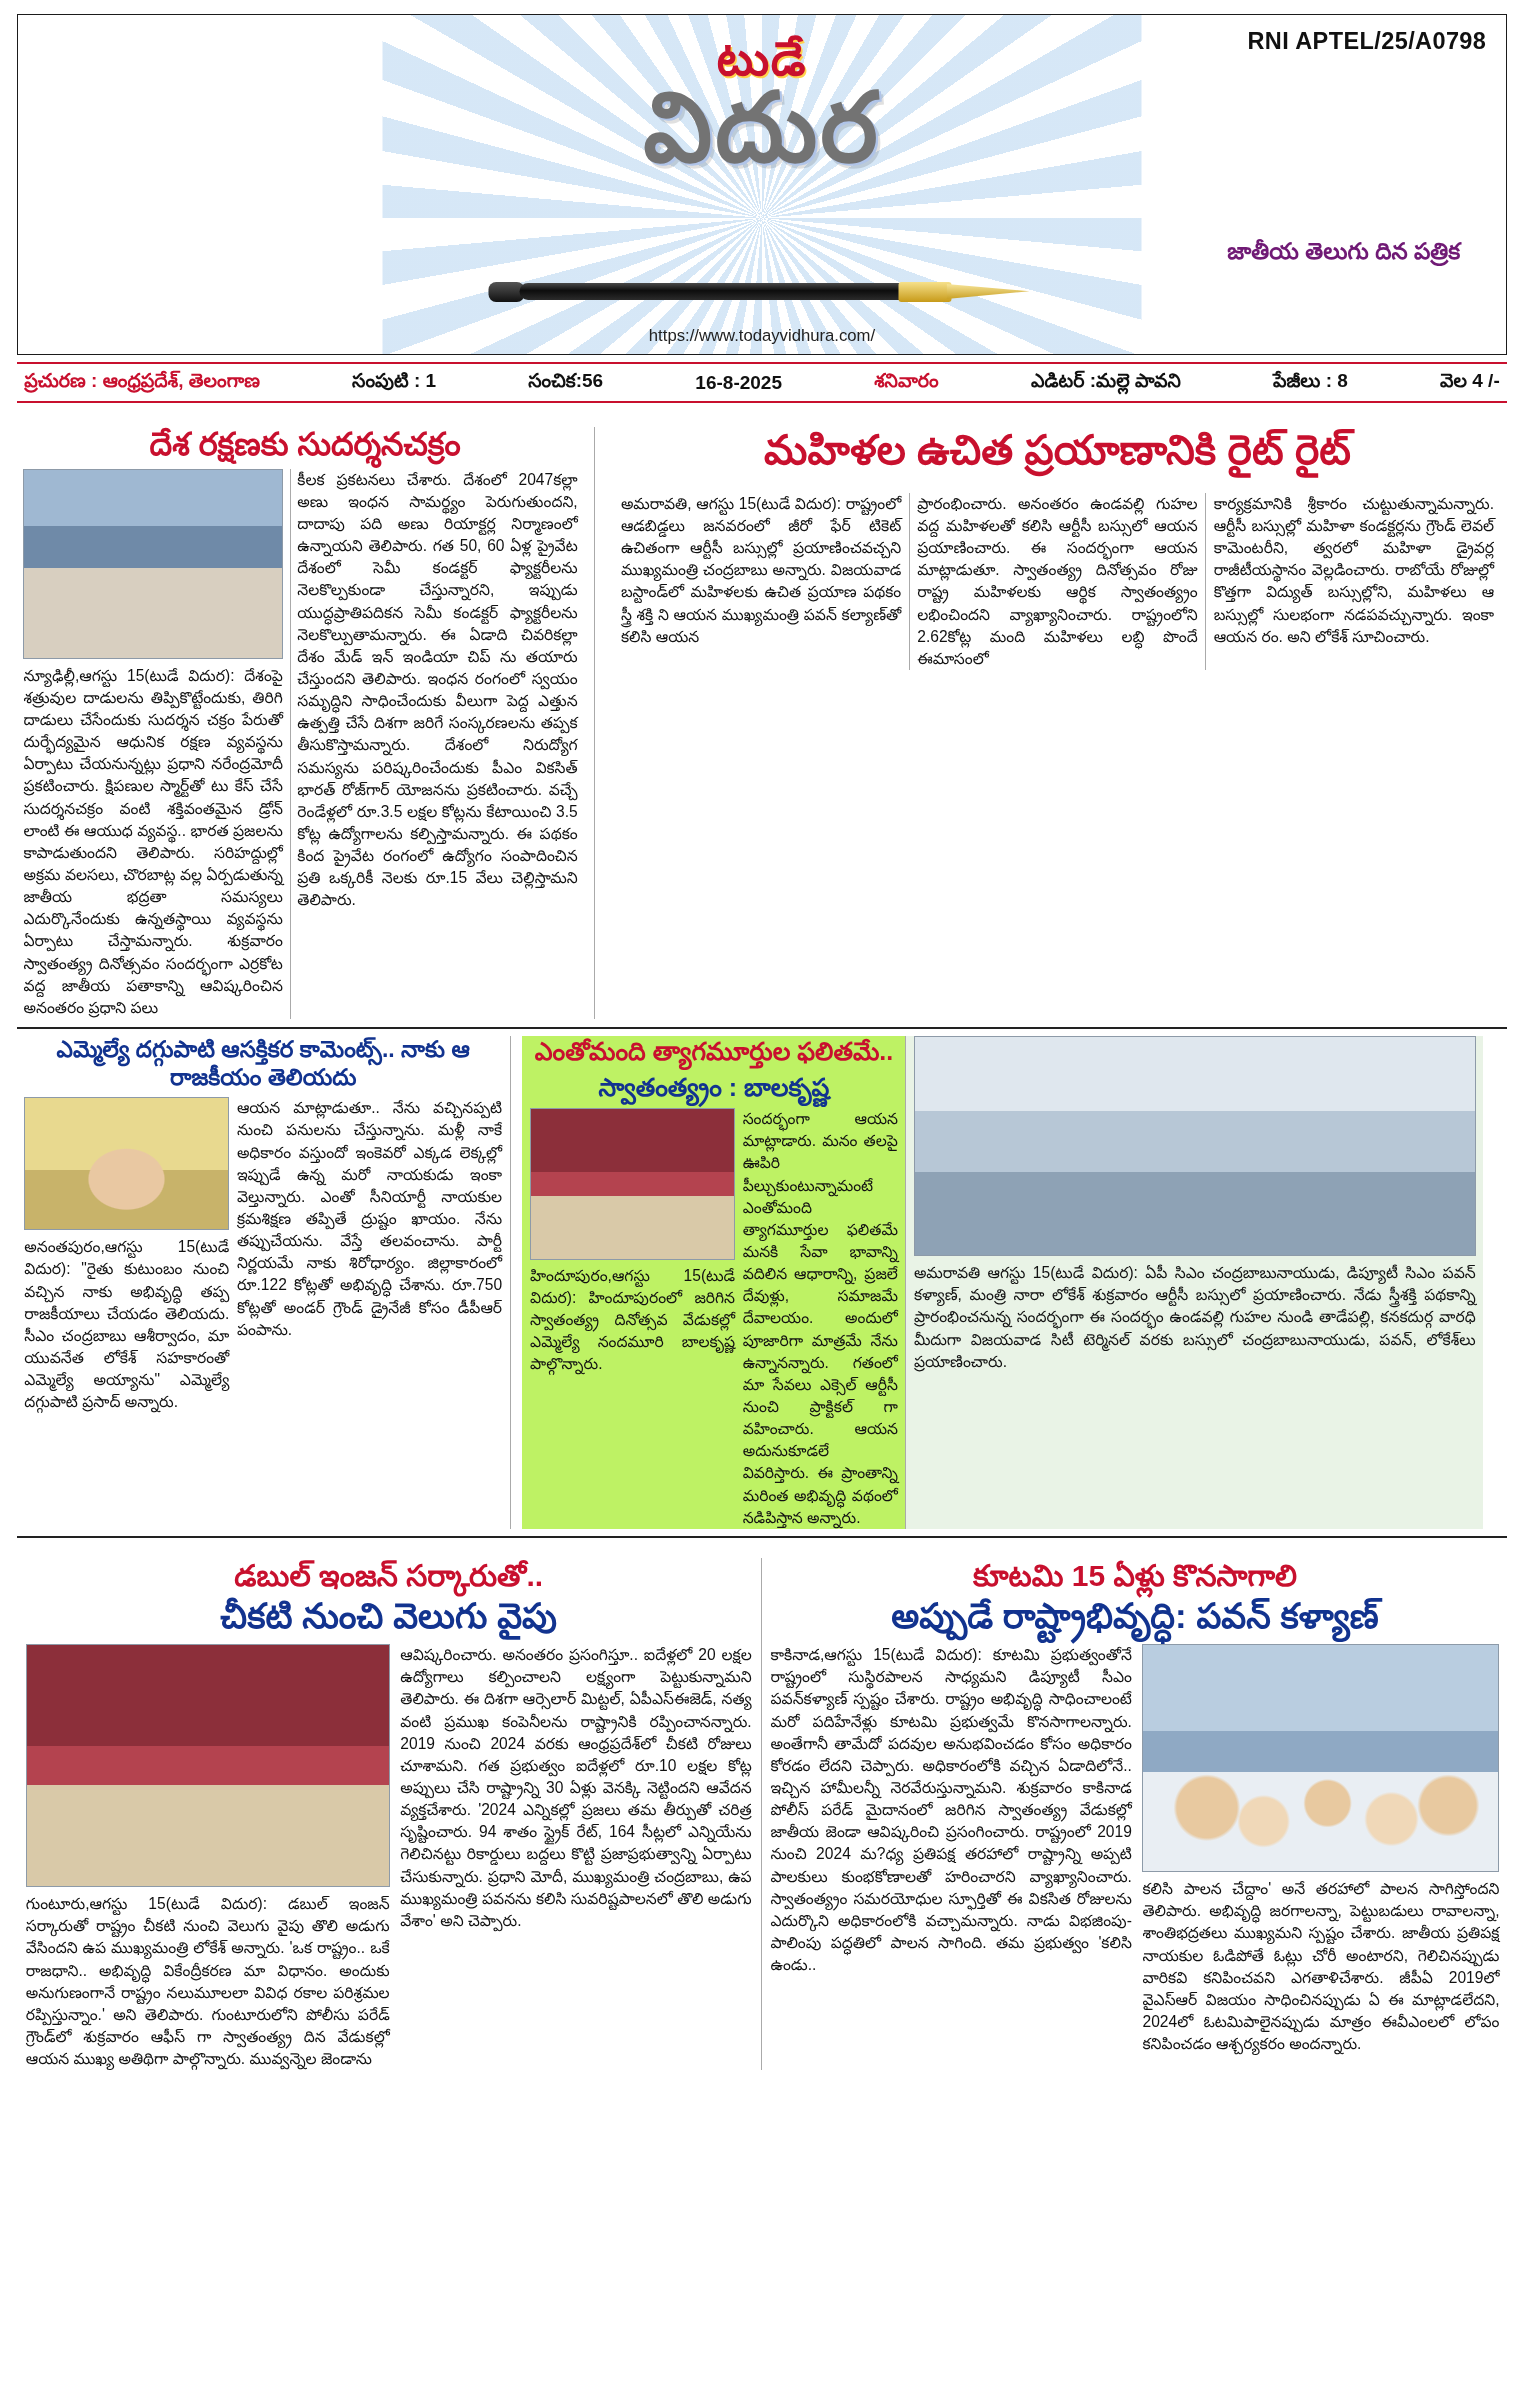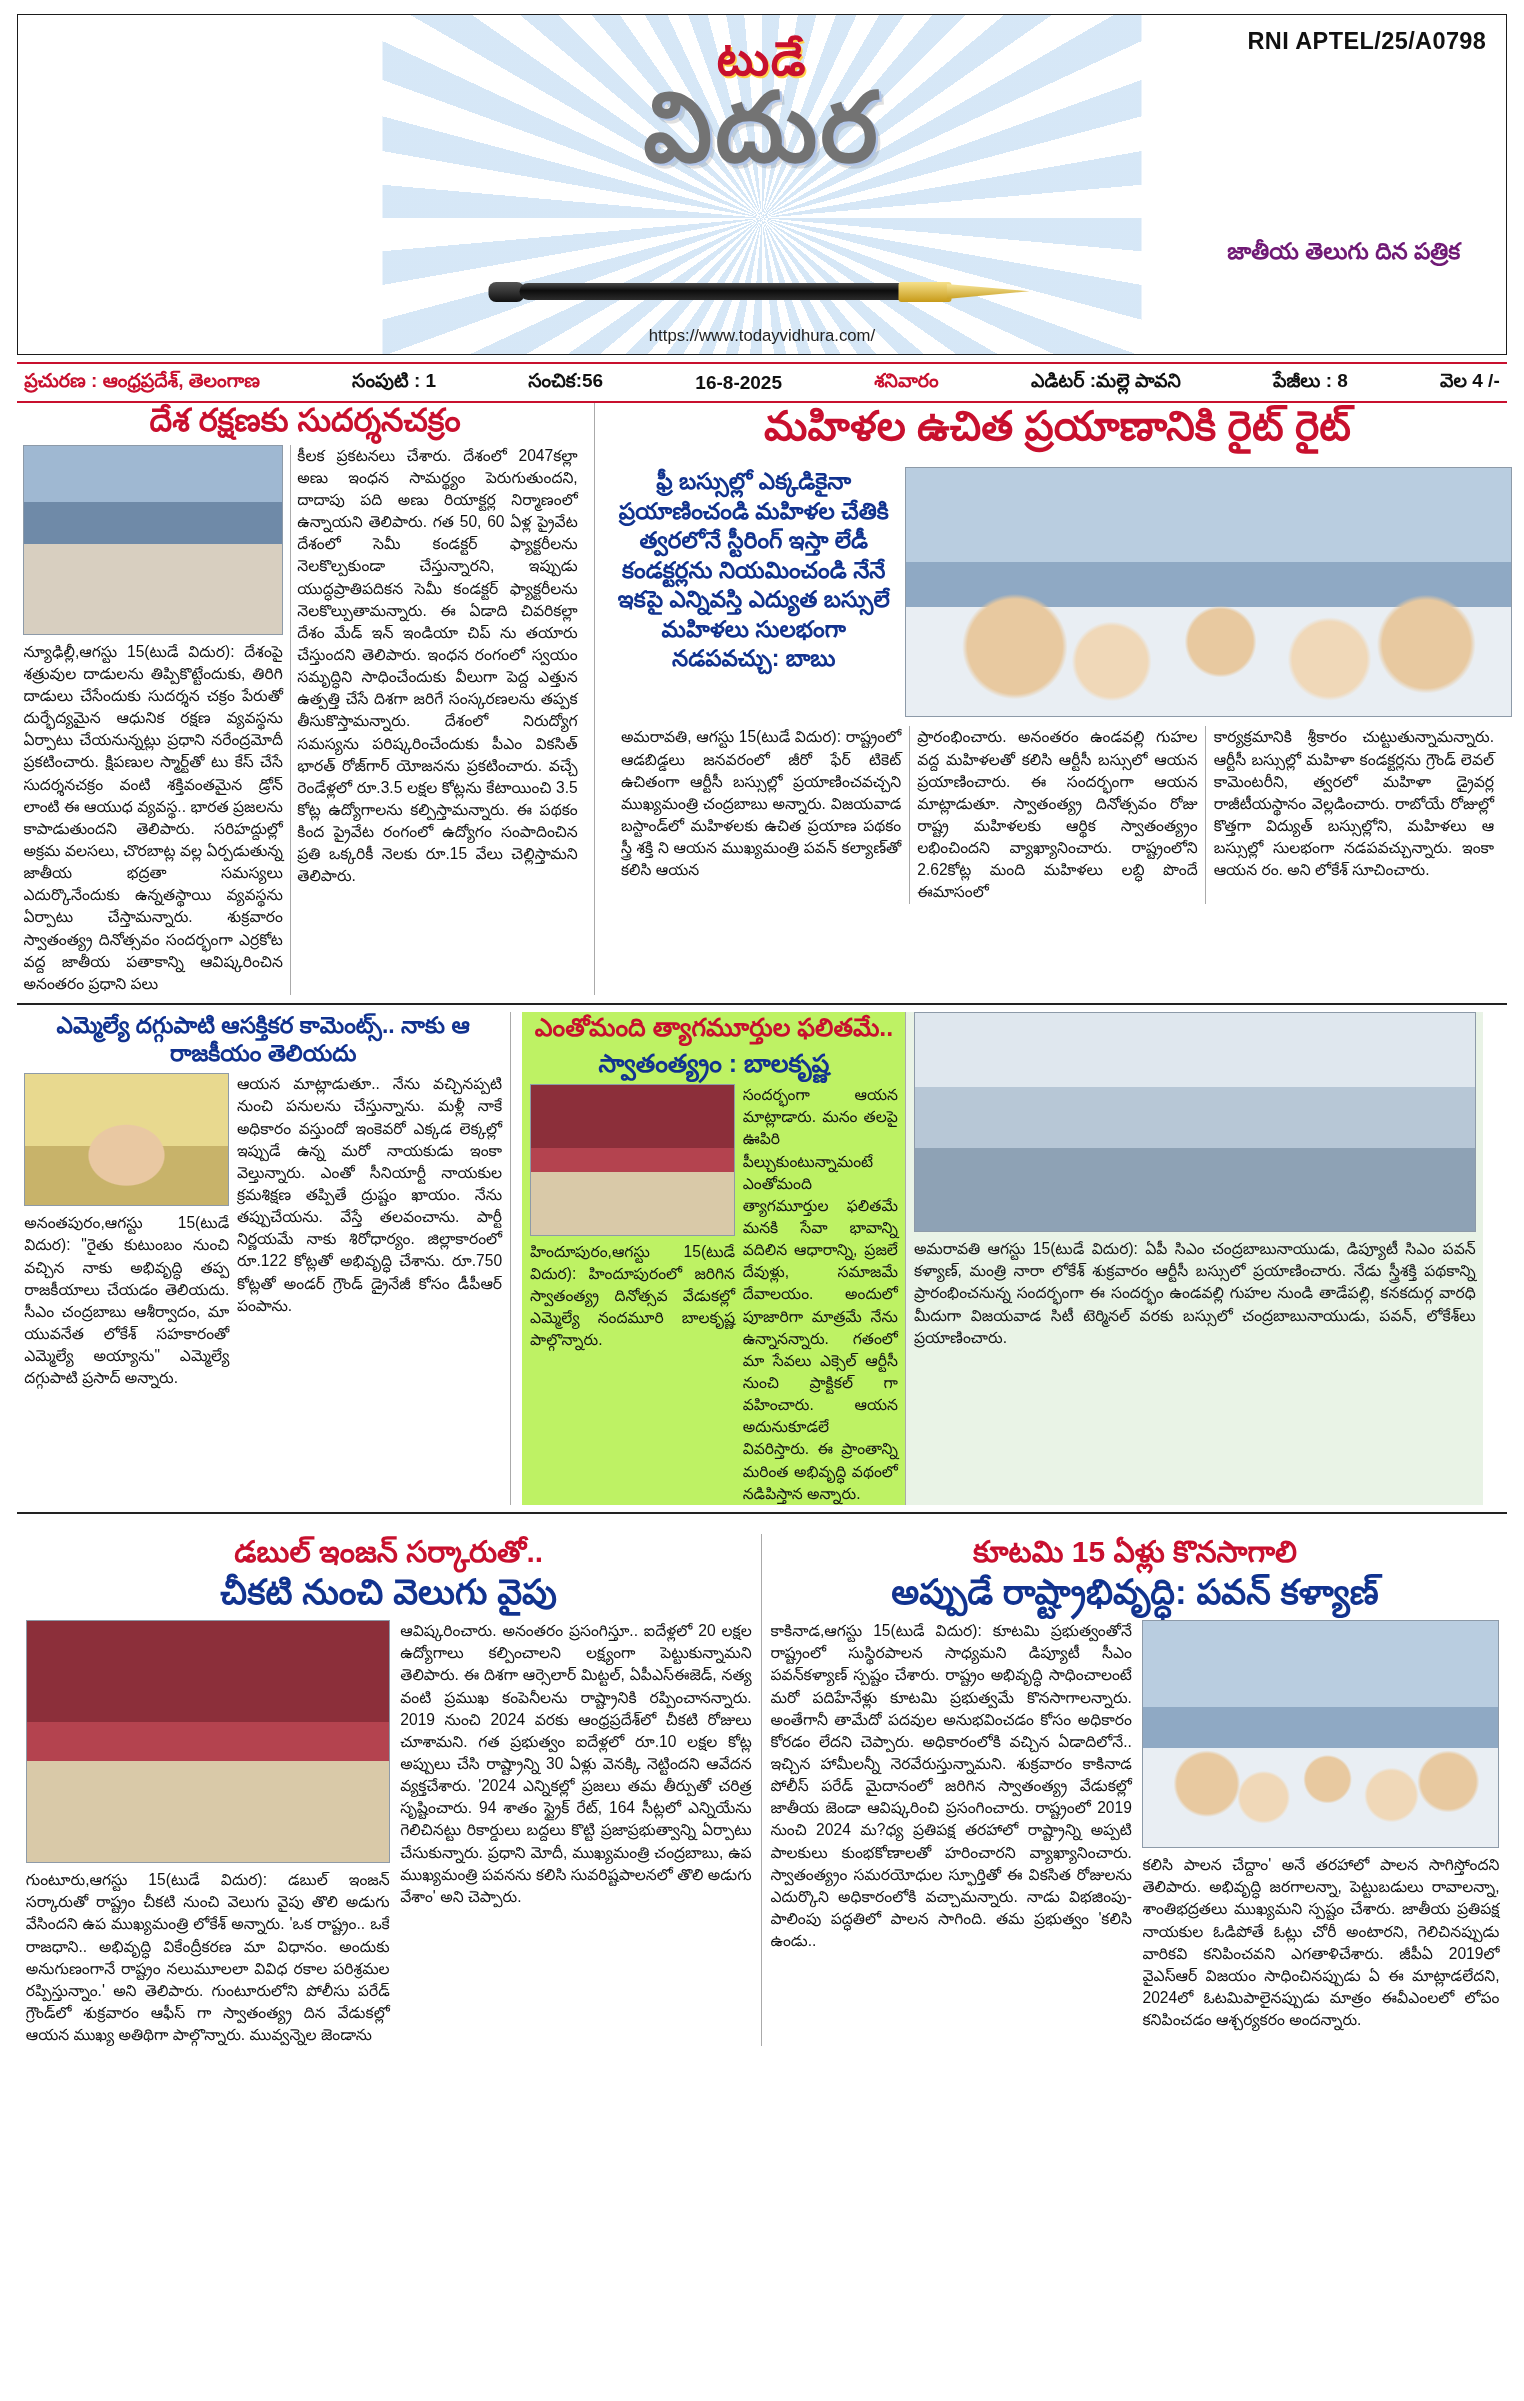--- a/index.html
+++ b/index.html
@@ -128,21 +128,21 @@
   .infobar {
     border-top: 2.3px solid #c8102e;
     border-bottom: 2.3px solid #c8102e;
     padding: 5.3px 7.6px;
     display: flex;
     align-items: center;
     justify-content: space-between;
     font-size: 19px;
     font-weight: 700;
     color: #111;
-    margin-bottom: 0;
+    margin-bottom: 24px;
   }
   .infobar .seg { white-space: nowrap; }
   .infobar .red { color: #c8102e; }
   .rule-thick { border-top: 2.3px solid #222; margin: 7.6px 0; }
   .vline { border-left: 0.8px solid #aaa; }
 
   .headline-red {
     color: #c8102e;
     font-weight: 700;
     line-height: 1.12;
@@ -342,24 +342,20 @@
         <div class="col">
           <div class="body-text">కీలక ప్రకటనలు చేశారు. దేశంలో 2047కల్లా అణు ఇంధన సామర్థ్యం పెరుగుతుందని, దాదాపు పది అణు రియాక్టర్ల నిర్మాణంలో ఉన్నాయని తెలిపారు. గత 50, 60 ఏళ్ల ప్రైవేట దేశంలో సెమీ కండక్టర్ ఫ్యాక్టరీలను నెలకొల్పకుండా చేస్తున్నారని, ఇప్పుడు యుద్ధప్రాతిపదికన సెమీ కండక్టర్ ఫ్యాక్టరీలను నెలకొల్పుతామన్నారు. ఈ ఏడాది చివరికల్లా దేశం మేడ్ ఇన్ ఇండియా చిప్ ను తయారు చేస్తుందని తెలిపారు. ఇంధన రంగంలో స్వయం సమృద్ధిని సాధించేందుకు వీలుగా పెద్ద ఎత్తున ఉత్పత్తి చేసే దిశగా జరిగే సంస్కరణలను తప్పక తీసుకొస్తామన్నారు. దేశంలో నిరుద్యోగ సమస్యను పరిష్కరించేందుకు పీఎం వికసిత్ భారత్ రోజ్‌గార్ యోజనను ప్రకటించారు. వచ్చే రెండేళ్లలో రూ.3.5 లక్షల కోట్లను కేటాయించి 3.5 కోట్ల ఉద్యోగాలను కల్పిస్తామన్నారు. ఈ పథకం కింద ప్రైవేట రంగంలో ఉద్యోగం సంపాదించిన ప్రతి ఒక్కరికీ నెలకు రూ.15 వేలు చెల్లిస్తామని తెలిపారు.</div>
         </div>
       </div>
     </div>
 
     <div class="vline"></div>
 
     <div style="padding-left:10.6px;">
       <div class="s1-main-head">మహిళల ఉచిత ప్రయాణానికి రైట్ రైట్</div>
-      <div class="s1-main-row">
-        <div class="quote-block">ఫ్రీ బస్సుల్లో ఎక్కడికైనా ప్రయాణించండి మహిళల చేతికి త్వరలోనే స్టీరింగ్ ఇస్తా లేడీ కండక్టర్లను నియమించండి నేనే ఇకపై ఎన్నివస్తి ఎద్యుత బస్సులే మహిళలు సులభంగా నడపవచ్చు: బాబు</div>
-        <div class="photo people" style="width:100%;height:250px;"></div>
-      </div>
       <div class="s1-main-cols">
         <div class="col">
           <div class="body-text">అమరావతి, ఆగస్టు 15(టుడే విదుర): రాష్ట్రంలో ఆడబిడ్డలు జనవరంలో జీరో ఫేర్ టికెట్ ఉచితంగా ఆర్టీసీ బస్సుల్లో ప్రయాణించవచ్చని ముఖ్యమంత్రి చంద్రబాబు అన్నారు. విజయవాడ బస్టాండ్‌లో మహిళలకు ఉచిత ప్రయాణ పథకం స్త్రీ శక్తి ని ఆయన ముఖ్యమంత్రి పవన్ కల్యాణ్‌తో కలిసి ఆయన</div>
         </div>
         <div class="vline"></div>
         <div class="col">
           <div class="body-text">ప్రారంభించారు. అనంతరం ఉండవల్లి గుహల వద్ద మహిళలతో కలిసి ఆర్టీసీ బస్సులో ఆయన ప్రయాణించారు. ఈ సందర్భంగా ఆయన మాట్లాడుతూ. స్వాతంత్య్ర దినోత్సవం రోజు రాష్ట్ర మహిళలకు ఆర్థిక స్వాతంత్య్రం లభించిందని వ్యాఖ్యానించారు. రాష్ట్రంలోని 2.62కోట్ల మంది మహిళలు లబ్ధి పొందే ఈమాసంలో</div>
         </div>
         <div class="vline"></div>
         <div class="col">

